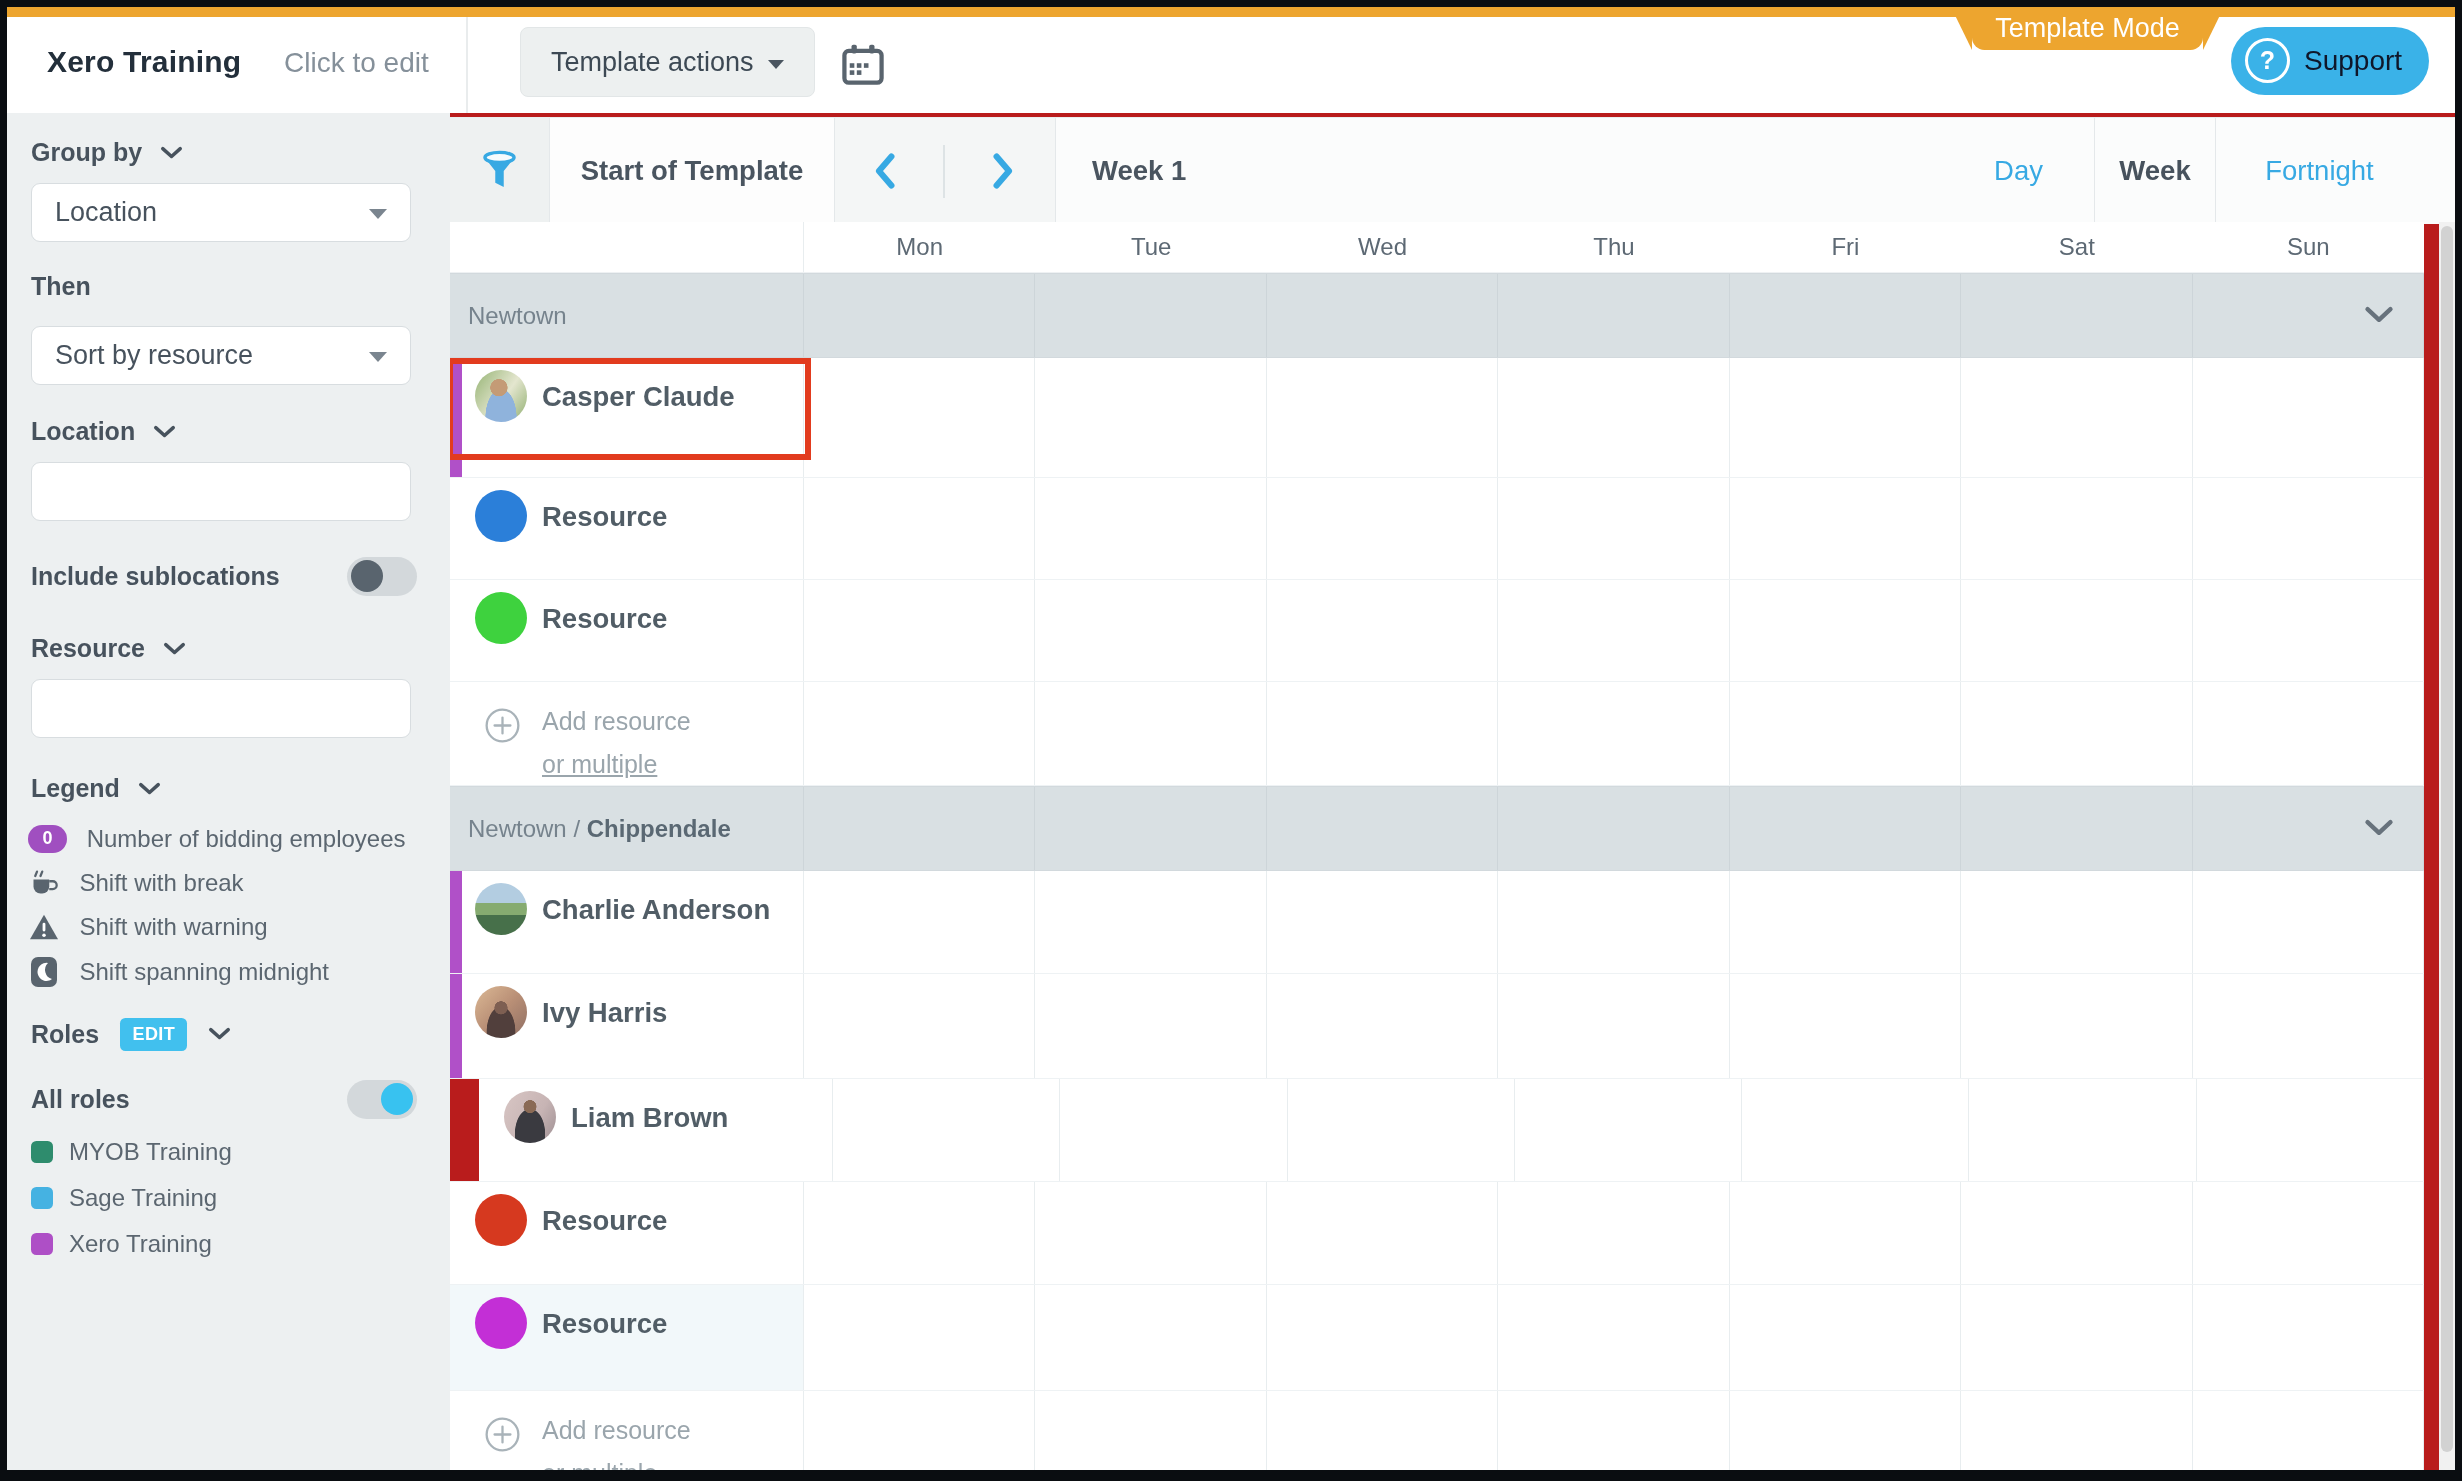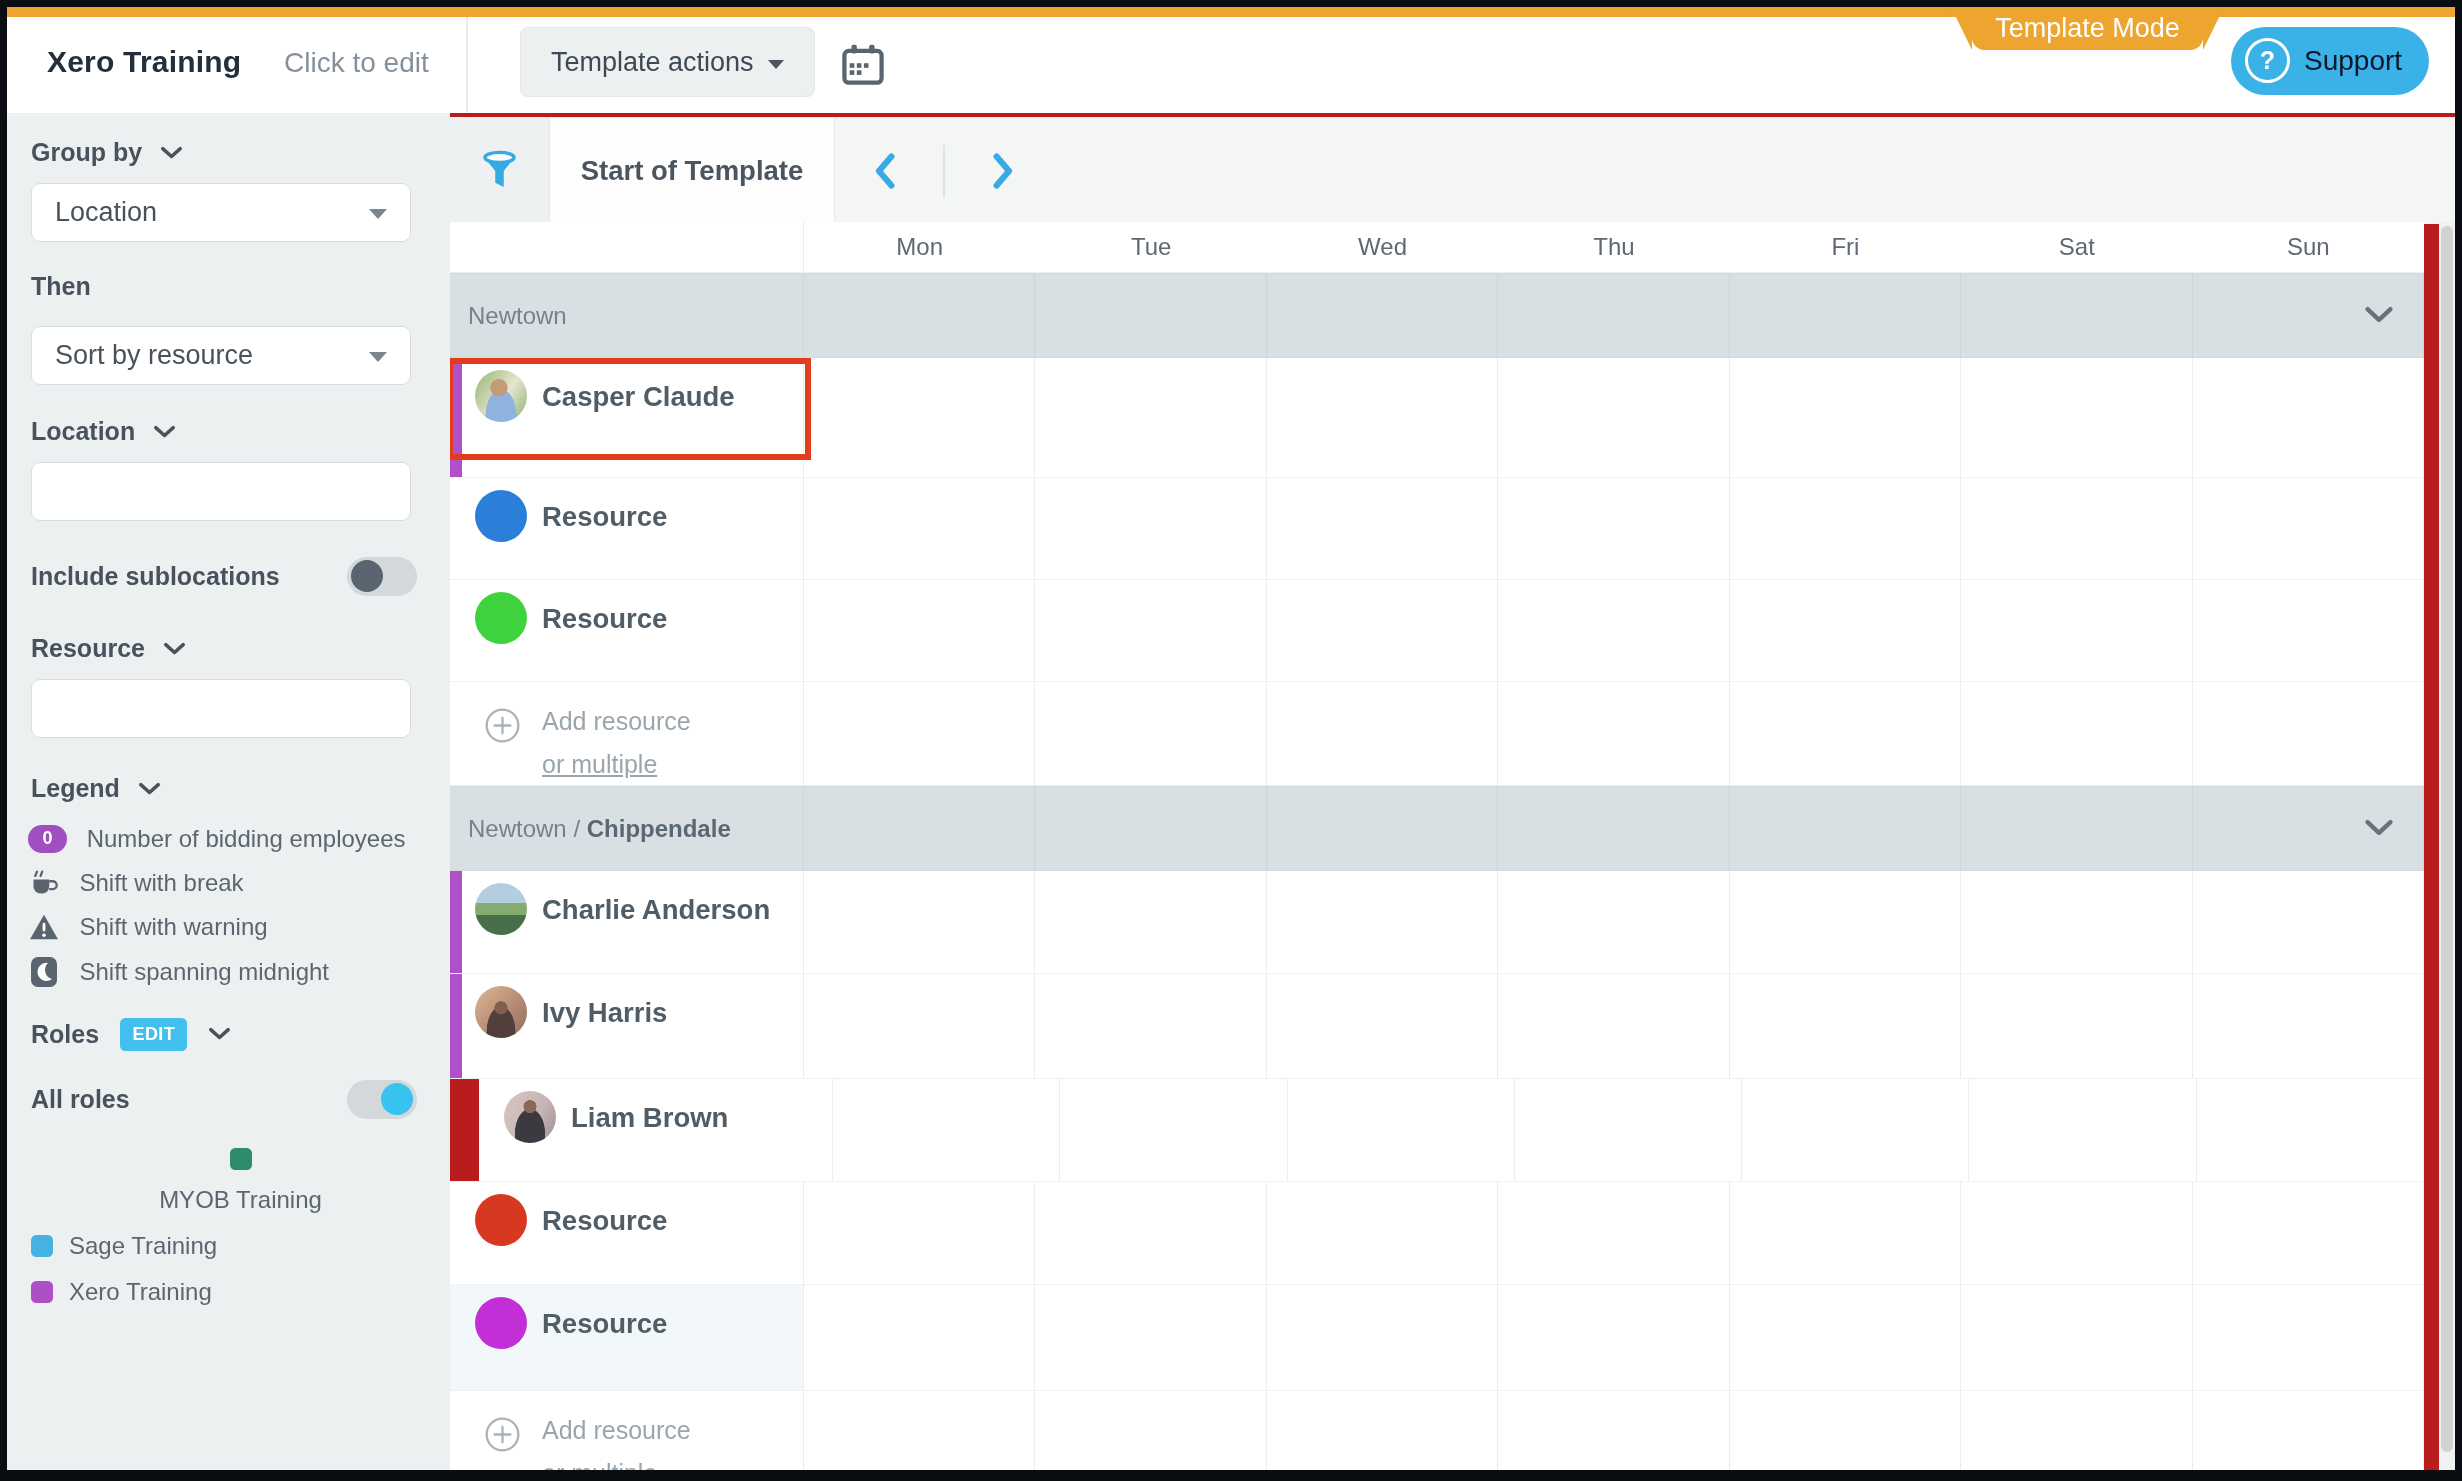--- a/index.html
+++ b/index.html
@@ -229,21 +229,21 @@
           </svg>
     </div>
 
     <div style="position:relative;margin-top:34px;">
       <div class="sb-label">All roles</div>
       <div class="toggle on" style="left:340px;top:-5.3px;">
             <div class="knob"></div>
           </div>
     </div>
 
-    <div class="role-item" style="margin-top:34px;flex-direction:column;">
+    <div class="role-item" style="margin-top:24px;">
       <span class="role-swatch" style="background-color: rgb(46, 140, 109);"></span>
       <span>MYOB Training</span>
     </div>
     <div class="role-item">
       <span class="role-swatch" style="background-color: rgb(69, 178, 226);"></span>
       <span>Sage Training</span>
     </div>
     <div class="role-item">
       <span class="role-swatch" style="background-color: rgb(174, 79, 198);"></span>
       <span>Xero Training</span>
@@ -266,20 +266,28 @@
         <div class="nav-btn" style="left:0;">
           <svg width="23" height="36" viewBox="0 0 16 26">
                 <path d="M13 2.5 L4 13 L13 23.5" fill="none" stroke="#37a9e3" stroke-width="4.4" stroke-linecap="round" stroke-linejoin="round"></path>
               </svg>
         </div>
         <div class="nav-div"></div>
         <div class="nav-btn" style="left:119px;">
           <svg width="23" height="36" viewBox="0 0 16 26">
                 <path d="M3 2.5 L12 13 L3 23.5" fill="none" stroke="#37a9e3" stroke-width="4.4" stroke-linecap="round" stroke-linejoin="round"></path>
               </svg>
+        </div>
+      </div>
+      <div class="week-panel">
+        <div class="period-label">Week 1</div>
+        <div class="view-tabs">
+          <div class="view-tab day">Day</div>
+          <div class="view-tab week">Week</div>
+          <div class="view-tab fortnight">Fortnight</div>
         </div>
       </div>
     </div>
 
     <div class="dayheader">
       <div class="dh-res"></div>
       <div class="dh-cell">Mon</div>
       <div class="dh-cell">Tue</div>
       <div class="dh-cell">Wed</div>
       <div class="dh-cell">Thu</div>

